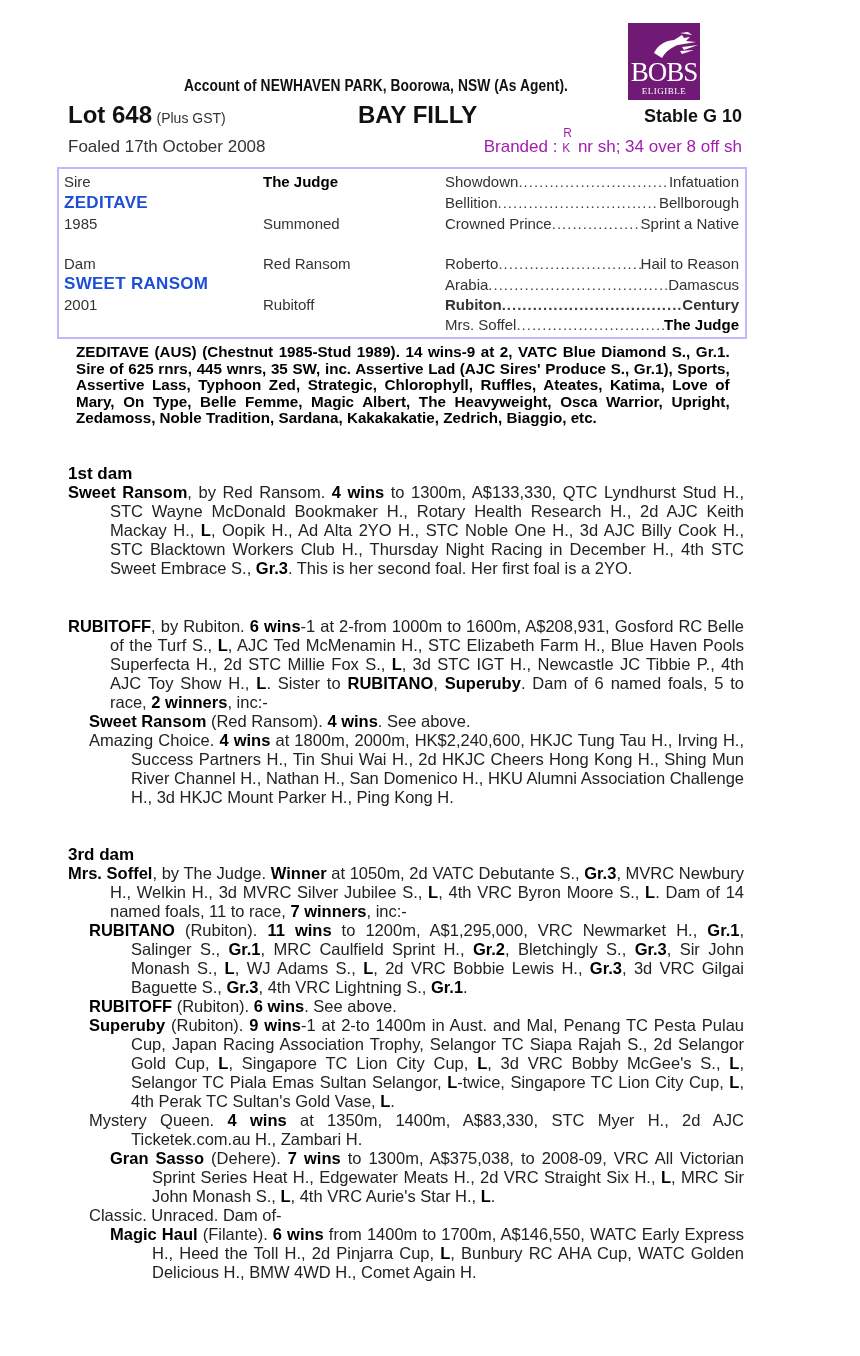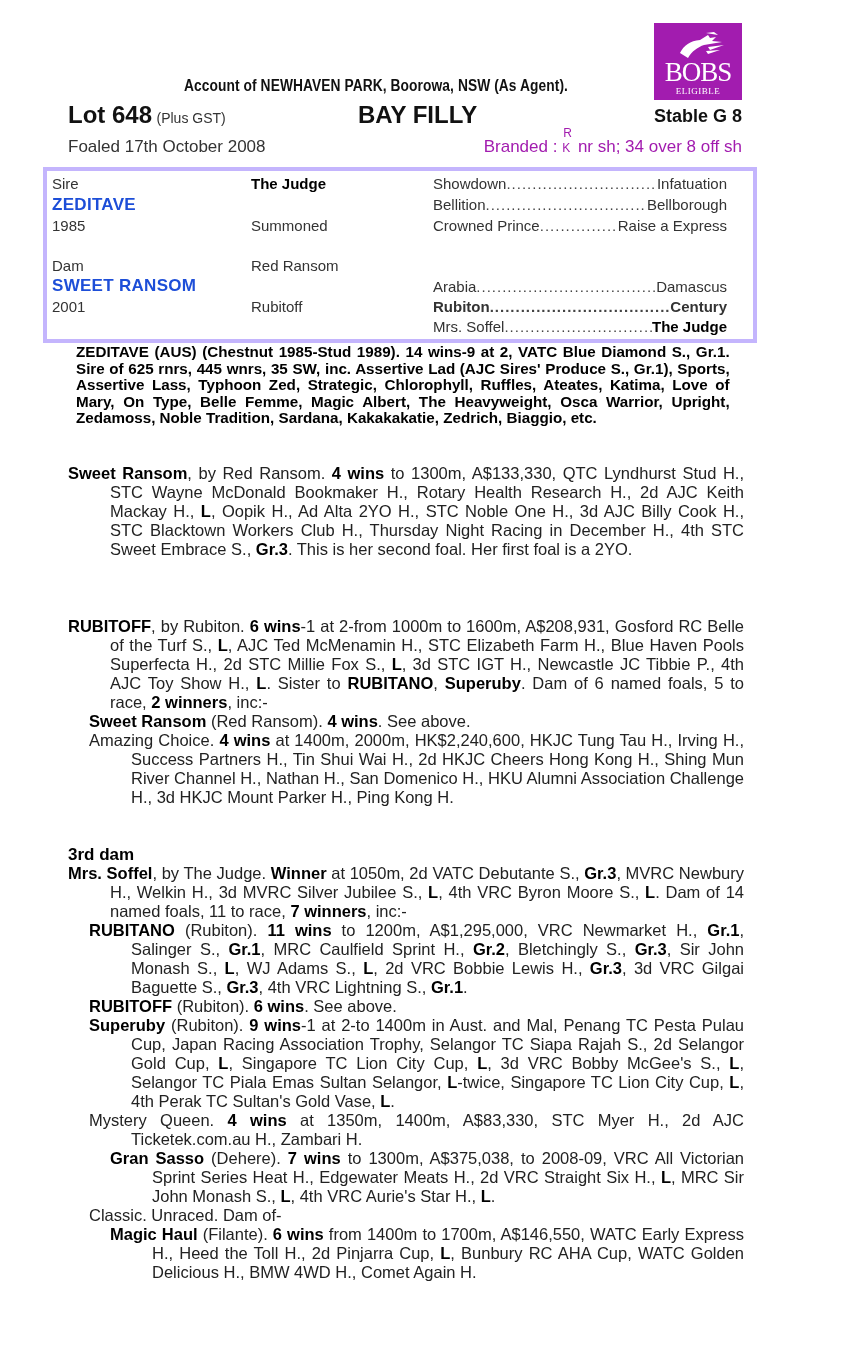--- a/index.html
+++ b/index.html
@@ -1,37 +1,37 @@
 <!DOCTYPE html>
 <html><head>
 <meta charset="utf-8">
 <style>
   html, body { margin: 0; padding: 0; background: #ffffff; }
   body { width: 860px; height: 1356px; position: relative; overflow: hidden; color: #111; font-family: "Liberation Sans", sans-serif; }
 
-  .logo { position: absolute; left: 654px; top: 23px; width: 88px; height: 77px; background: #a21caf; color: #fff; text-align: center; }
+  .logo { position: absolute; left: 628px; top: 23px; width: 72px; height: 77px; background: #701a75; color: #fff; text-align: center; }
   .logo svg { position: absolute; left: 16px; top: 8px; }
   .logo .bobs { position: absolute; left: 0; right: 0; top: 36px; font-family: "Liberation Serif", serif; font-size: 27px; line-height: 26px; letter-spacing: -1px; }
   .logo .elig { position: absolute; left: 0; right: 0; top: 63px; font-family: "Liberation Serif", serif; font-size: 9px; letter-spacing: 0.5px; }
 
   .account { position: absolute; left: 184px; top: 77px; font-size: 16px; font-weight: bold; transform: scaleX(0.86); transform-origin: left top; letter-spacing: 0.1px; white-space: nowrap; }
 
   .lot { position: absolute; left: 68px; top: 101px; white-space: nowrap; }
   .lot .big { font-size: 24px; font-weight: bold; }
   .lot .gst { font-size: 14px; color: #333; }
   .sexcolor { position: absolute; left: 330px; top: 101px; font-size: 24px; font-weight: bold; white-space: nowrap; margin-left: 28px; }
   .stable { position: absolute; right: 118px; top: 106px; font-size: 18px; font-weight: bold; white-space: nowrap; }
 
   .foaled { position: absolute; left: 68px; top: 137px; font-size: 17px; color: #333; white-space: nowrap; }
   .branded { position: absolute; right: 118px; top: 137px; font-size: 17px; color: #a21caf; white-space: nowrap; }
   .brandmark { position: relative; display: inline-block; width: 11px; }
   .brandmark .r { position: absolute; left: 1px; top: -11px; font-size: 12px; }
   .brandmark .k { font-size: 12px; }
 
-  .ped { position: absolute; left: 43px; top: 167px; width: 686px; height: 168px; border: 4px solid #c4b5fd; box-sizing: content-box; padding-left: 20px; }
+  .ped { position: absolute; left: 57px; top: 167px; width: 686px; height: 168px; border: 2px solid #c4b5fd; box-sizing: content-box; }
   .ped .cell { position: absolute; font-size: 15px; color: #333; white-space: nowrap; line-height: 20px; }
   .ped .strong { color: #1d4ed8; font-weight: 900; font-size: 17px; letter-spacing: 0.3px; }
   .ped .bold { color: #000; font-weight: bold; }
   .ped .g3 { left: 386px; width: 294px; display: flex; font-size: 15px; }
   .ped .g3 .a { flex: 0 0 auto; }
   .ped .g3 .dots { flex: 1 1 auto; overflow: hidden; white-space: nowrap; letter-spacing: 1px; color: #444; }
   .ped .g3 .dots::before { content: "........................................................................................................................"; }
   .ped .g3 .b { flex: 0 0 auto; }
 
   .sireblurb { position: absolute; left: 76px; top: 344px; width: 667px; font-size: 15.5px; font-weight: 900; line-height: 16.5px; text-align: justify; transform: scaleX(0.98); transform-origin: left top; color: #000; }
@@ -57,21 +57,21 @@
   <div class="elig">ELIGIBLE</div>
 </div>
 
 <div class="account">Account of NEWHAVEN PARK, Boorowa, NSW (As Agent).</div>
 
 <div class="lot">
   <span class="big">Lot 648</span>
   <span class="gst">(Plus GST)</span>
 </div>
 <div class="sexcolor">BAY FILLY</div>
-<div class="stable">Stable G 8</div>
+<div class="stable">Stable G 10</div>
 
 <div class="foaled">Foaled 17th October 2008</div>
 <div class="branded">
   <span>Branded :</span>
   <span class="brandmark"><span class="r">R</span><span class="k">K</span></span>
   <span>nr sh; 34 over 8 off sh</span>
 </div>
 
 <div class="ped">
   <div class="cell" style="left:5px;top:3px;">Sire</div>
@@ -92,21 +92,26 @@
       <span class="b">Infatuation</span>
     </div>
   <div class="cell g3" style="top:24px;">
       <span class="a">Bellition</span>
       <span class="dots"></span>
       <span class="b">Bellborough</span>
     </div>
   <div class="cell g3" style="top:45px;">
       <span class="a">Crowned Prince</span>
       <span class="dots"></span>
-      <span class="b">Raise a Express</span>
+      <span class="b">Sprint a Native</span>
+    </div>
+  <div class="cell g3" style="top:85px;">
+      <span class="a">Roberto</span>
+      <span class="dots"></span>
+      <span class="b">Hail to Reason</span>
     </div>
   <div class="cell g3" style="top:106px;">
       <span class="a">Arabia</span>
       <span class="dots"></span>
       <span class="b">Damascus</span>
     </div>
   <div class="cell g3" style="top:126px;font-weight:bold;">
       <span class="a">Rubiton</span>
       <span class="dots"></span>
       <span class="b">Century</span>
@@ -114,27 +119,28 @@
   <div class="cell g3" style="top:146px;">
       <span class="a">Mrs. Soffel</span>
       <span class="dots"></span>
       <span class="b bold">The Judge</span>
     </div>
 </div>
 
 <div class="sireblurb">ZEDITAVE (AUS) (Chestnut 1985-Stud 1989). 14 wins-9 at 2, VATC Blue Diamond S., Gr.1. Sire of 625 rnrs, 445 wnrs, 35 SW, inc. Assertive Lad (AJC Sires' Produce S., Gr.1), Sports, Assertive Lass, Typhoon Zed, Strategic, Chlorophyll, Ruffles, Ateates, Katima, Love of Mary, On Type, Belle Femme, Magic Albert, The Heavyweight, Osca Warrior, Upright, Zedamoss, Noble Tradition, Sardana, Kakakakatie, Zedrich, Biaggio, etc.</div>
 
 <div class="section" style="top:464px;">
+  <div class="hd">1st dam</div>
   <div class="entry e0"><b>Sweet Ransom</b><span>, by Red Ransom. </span><b>4 wins</b><span> to 1300m, A$133,330, QTC Lyndhurst Stud H., STC Wayne McDonald Bookmaker H., Rotary Health Research H., 2d AJC Keith Mackay H., </span><b>L</b><span>, Oopik H., Ad Alta 2YO H., STC Noble One H., 3d AJC Billy Cook H., STC Blacktown Workers Club H., Thursday Night Racing in December H., 4th STC Sweet Embrace S., </span><b>Gr.3</b><span>. This is her second foal. Her first foal is a 2YO.</span></div>
 </div>
 
 <div class="section" style="top:617px;">
   <div class="entry e0"><b>RUBITOFF</b><span>, by Rubiton. </span><b>6 wins</b><span>-1 at 2-from 1000m to 1600m, A$208,931, Gosford RC Belle of the Turf S., </span><b>L</b><span>, AJC Ted McMenamin H., STC Elizabeth Farm H., Blue Haven Pools Superfecta H., 2d STC Millie Fox S., </span><b>L</b><span>, 3d STC IGT H., Newcastle JC Tibbie P., 4th AJC Toy Show H., </span><b>L</b><span>. Sister to </span><b>RUBITANO</b><span>, </span><b>Superuby</b><span>. Dam of 6 named foals, 5 to race, </span><b>2 winners</b><span>, inc:-</span></div>
   <div class="entry e1"><b>Sweet Ransom</b><span> (Red Ransom). </span><b>4 wins</b><span>. See above.</span></div>
-  <div class="entry e1"><span>Amazing Choice. </span><b>4 wins</b><span> at 1400m, 2000m, HK$2,240,600, HKJC Tung Tau H., Irving H., Success Partners H., Tin Shui Wai H., 2d HKJC Cheers Hong Kong H., Shing Mun River Channel H., Nathan H., San Domenico H., HKU Alumni Association Challenge H., 3d HKJC Mount Parker H., Ping Kong H.</span></div>
+  <div class="entry e1"><span>Amazing Choice. </span><b>4 wins</b><span> at 1800m, 2000m, HK$2,240,600, HKJC Tung Tau H., Irving H., Success Partners H., Tin Shui Wai H., 2d HKJC Cheers Hong Kong H., Shing Mun River Channel H., Nathan H., San Domenico H., HKU Alumni Association Challenge H., 3d HKJC Mount Parker H., Ping Kong H.</span></div>
 </div>
 
 <div class="section" style="top:845px;">
   <div class="hd">3rd dam</div>
   <div class="entry e0"><b>Mrs. Soffel</b><span>, by The Judge. </span><b>Winner</b><span> at 1050m, 2d VATC Debutante S., </span><b>Gr.3</b><span>, MVRC Newbury H., Welkin H., 3d MVRC Silver Jubilee S., </span><b>L</b><span>, 4th VRC Byron Moore S., </span><b>L</b><span>. Dam of 14 named foals, 11 to race, </span><b>7 winners</b><span>, inc:-</span></div>
 
   <div class="entry e1"><b>RUBITANO</b><span> (Rubiton). </span><b>11 wins</b><span> to 1200m, A$1,295,000, VRC Newmarket H., </span><b>Gr.1</b><span>, Salinger S., </span><b>Gr.1</b><span>, MRC Caulfield Sprint H., </span><b>Gr.2</b><span>, Bletchingly S., </span><b>Gr.3</b><span>, Sir John Monash S., </span><b>L</b><span>, WJ Adams S., </span><b>L</b><span>, 2d VRC Bobbie Lewis H., </span><b>Gr.3</b><span>, 3d VRC Gilgai Baguette S., </span><b>Gr.3</b><span>, 4th VRC Lightning S., </span><b>Gr.1</b><span>.</span></div>
 
   <div class="entry e1"><b>RUBITOFF</b><span> (Rubiton). </span><b>6 wins</b><span>. See above.</span></div>
 

